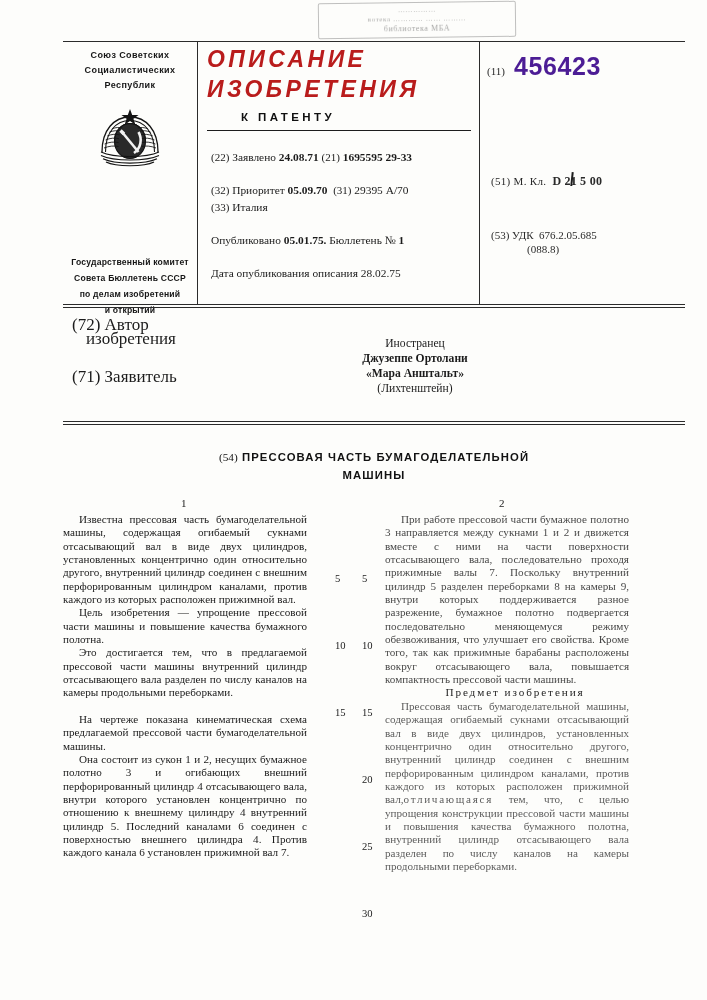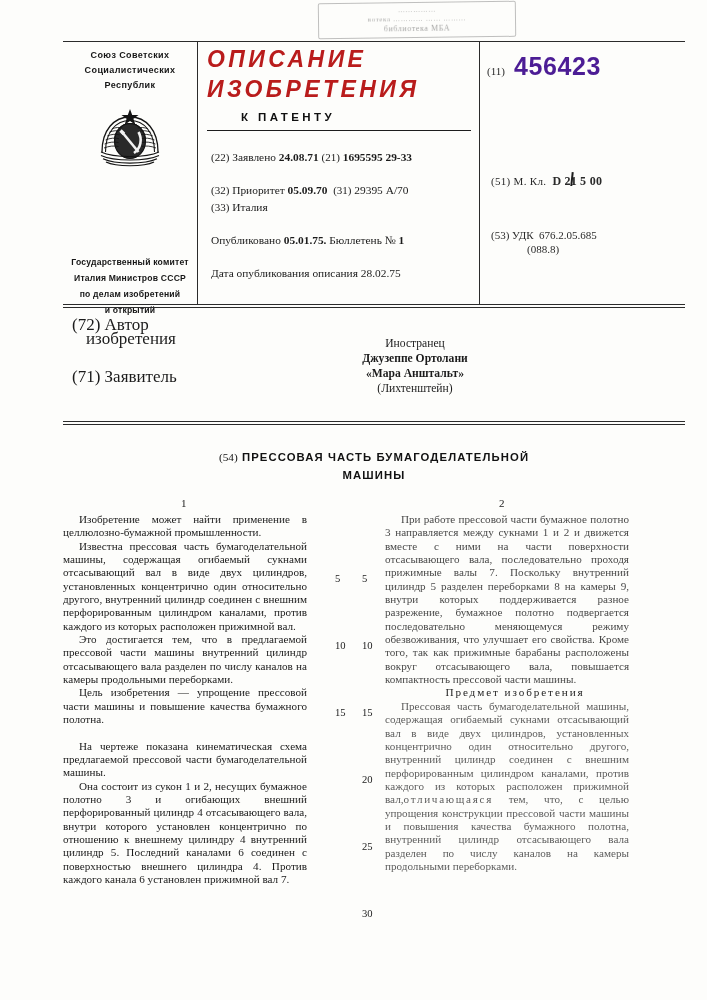--- a/index.html
+++ b/index.html
@@ -348,21 +348,21 @@
           <path d="M5 52 C18 58 50 58 63 52" stroke-width="1.2"></path>
           <path d="M5 55.5 C18 61.5 50 61.5 63 55.5" stroke-width="1.2"></path>
           <path d="M7 58.8 C19 64.5 49 64.5 61 58.8" stroke-width="1.2"></path>
           <path d="M10 62 C20 67 48 67 58 62" stroke-width="1.2"></path>
         </g>
       </svg>
     </div>
 
     <div class="gov">
       <div>Государственный комитет</div>
-      <div>Италия Министров СССР</div>
+      <div>Совета Бюллетень СССР</div>
       <div>по делам  изобретений</div>
       <div>и открытий</div>
     </div>
 
     <div class="title-block">
       <div class="big-title">ОПИСАНИЕ</div>
       <div class="big-title">ИЗОБРЕТЕНИЯ</div>
       <div class="sub-title">К ПАТЕНТУ</div>
       <div class="title-rule"></div>
     </div>
@@ -453,24 +453,23 @@
     <span class="code54">(54)</span>
     <span>ПРЕССОВАЯ ЧАСТЬ БУМАГОДЕЛАТЕЛЬНОЙ</span>
     <div>МАШИНЫ</div>
   </div>
 
   <div class="cols">
     <div class="colnum c1">1</div>
     <div class="colnum c2">2</div>
 
     <div class="col left">
-      <p>Изобретение может  найти  применение в целлюлозно-бумажной промышленности.</p>
       <p>Известна прессовая часть бумагоделательной машины, содержащая огибаемый сукнами отсасывающий вал в виде  двух  цилиндров, установленных концентрично один относительно другого, внутренний цилиндр  соединен с внешним перфорированным цилиндром каналами, против каждого из которых расположен прижимной вал.</p>
+      <p>Цель изобретения — упрощение прессовой части машины и повышение качества бумажного полотна.</p>
       <p>Это достигается тем, что  в  предлагаемой прессовой части машины внутренний цилиндр отсасывающего вала разделен по числу каналов на камеры продольными переборками.</p>
-      <p>Цель изобретения — упрощение прессовой части машины и повышение качества бумажного полотна.</p>
       <p style="height:13px"></p>
       <p>На чертеже показана кинематическая схема предлагаемой прессовой  части  бумагоделательной машины.</p>
       <p>Она состоит из сукон 1 и 2, несущих бумажное полотно 3 и огибающих внешний перфорированный цилиндр  4  отсасывающего  вала, внутри которого установлен концентрично по отношению к внешнему цилиндру 4 внутренний цилиндр 5. Последний каналами 6 соединен с поверхностью внешнего  цилиндра  4. Против каждого канала 6 установлен прижимной вал 7.</p>
     </div>
 
     <div class="linenums gut1">
       <span style="top:60px">5</span>
       <span style="top:127px">10</span>
       <span style="top:194px">15</span>
     </div>

